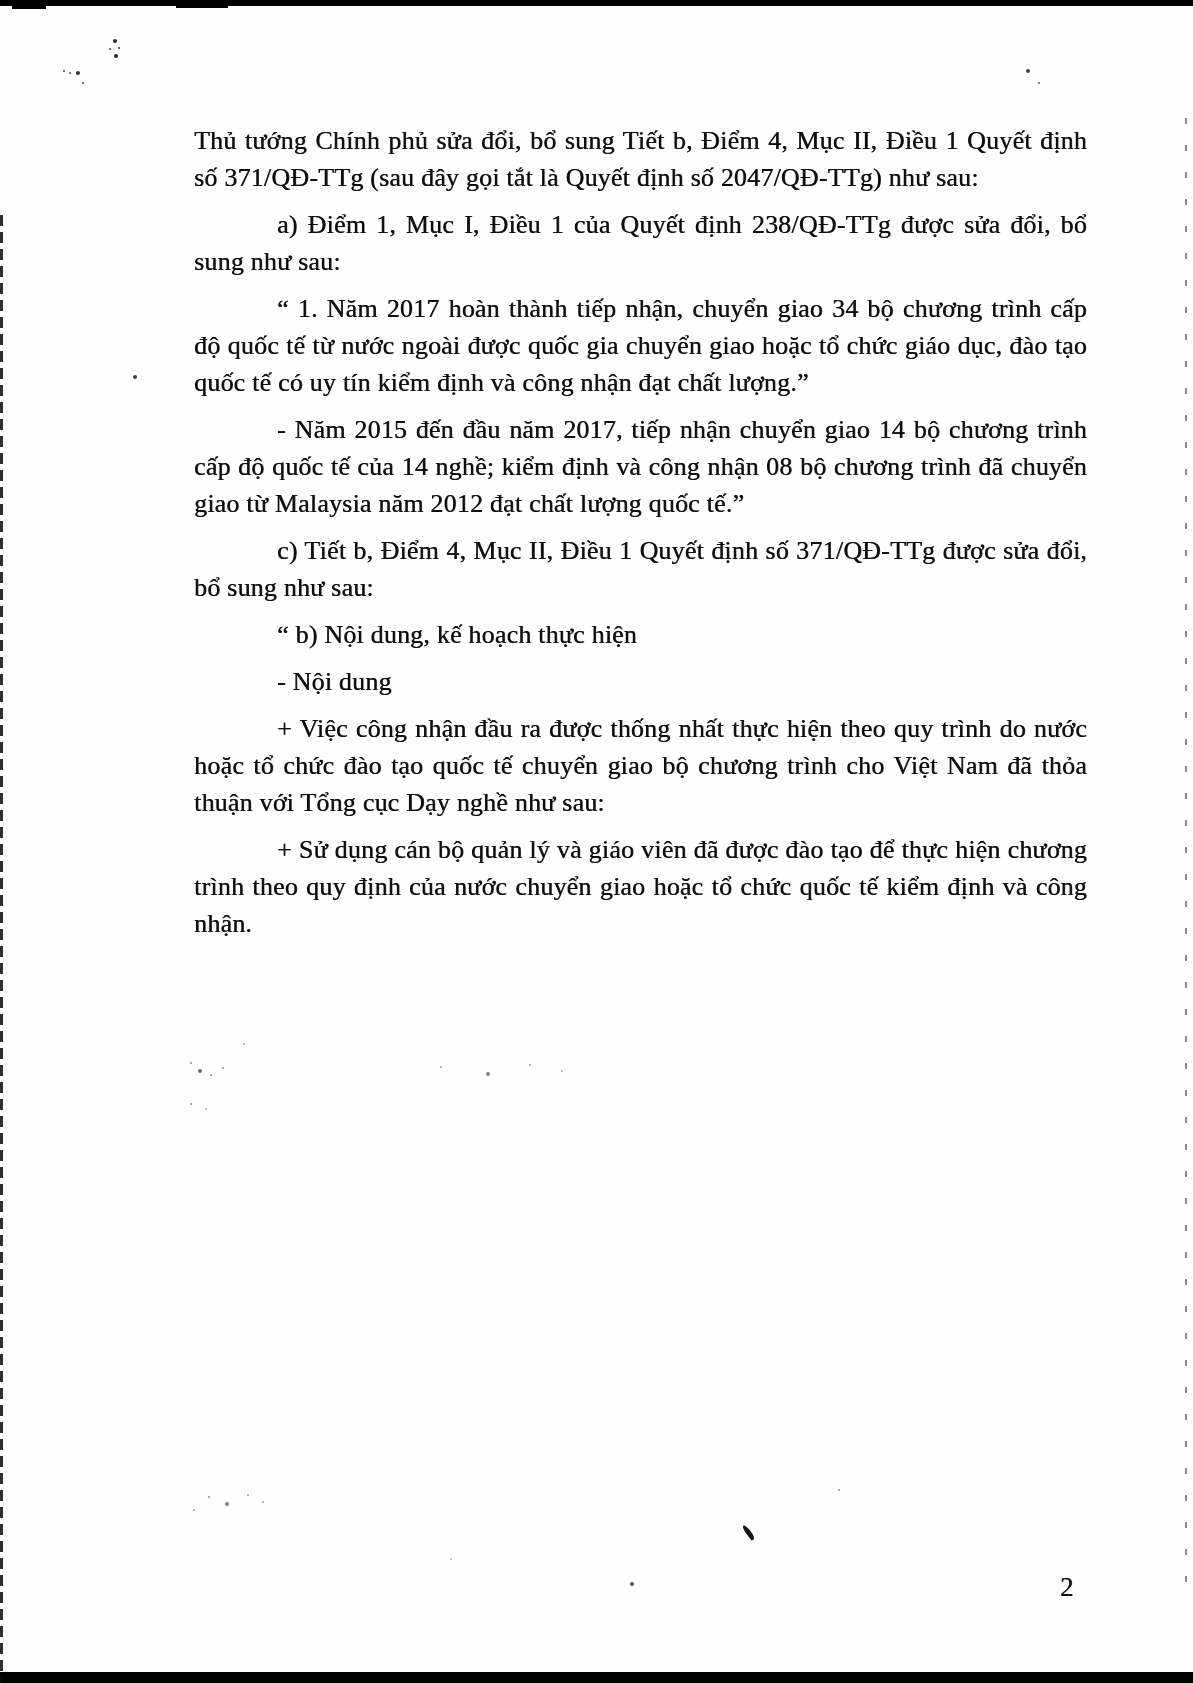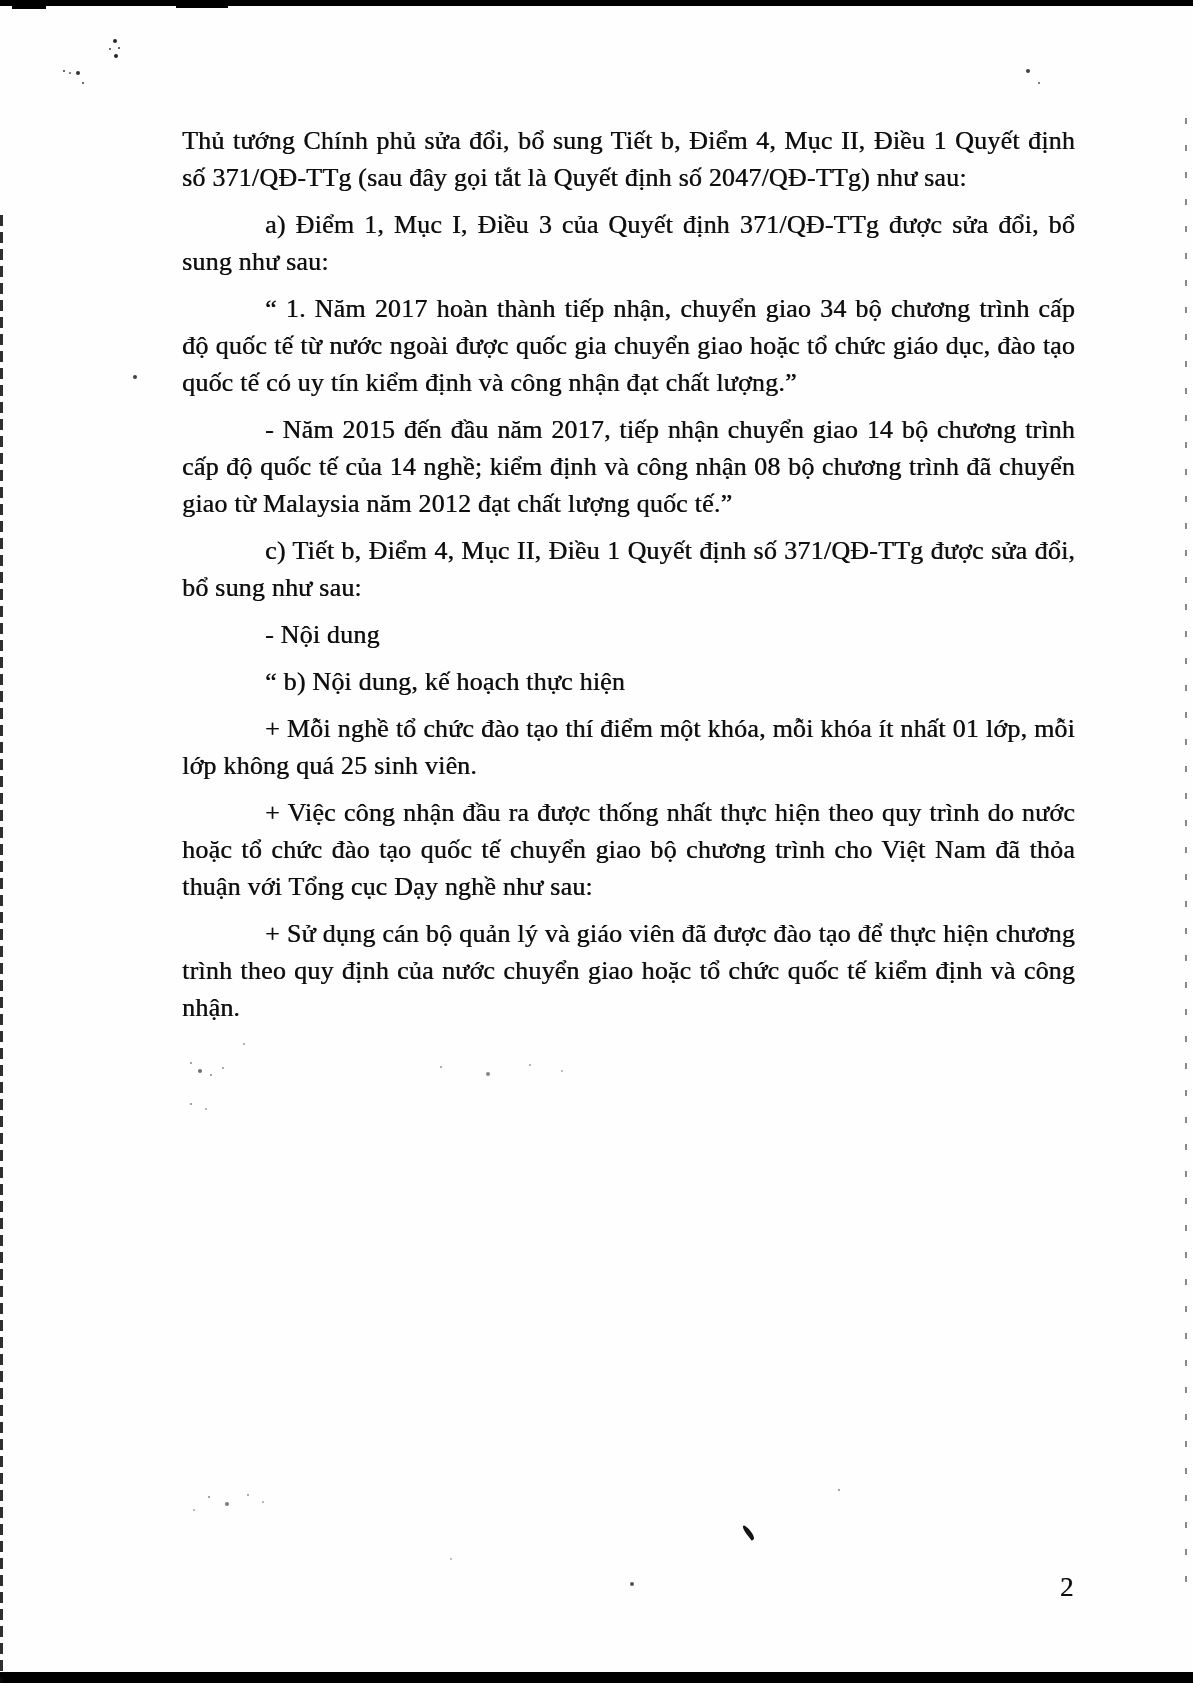--- a/index.html
+++ b/index.html
@@ -35,21 +35,21 @@
   }
   .edge-right {
     position: absolute; left: 1185px; top: 118px; height: 1485px; width: 2px;
     background: repeating-linear-gradient(180deg, #2a2a2a 0 6px, rgba(0,0,0,0) 6px 27px);
     opacity: 0.55;
   }
   
   .doc-body {
     position: absolute;
     top: 122px;
-    left: 182px;
+    left: 194px;
     width: 893px;
     font-size: 26px;
     line-height: 37px;
     text-align: justify;
     text-shadow: 0.5px 0.3px 0 rgba(10,10,10,0.78);
     letter-spacing: 0.2px;
   }
   .para { margin: 0 0 10px 0; }
   .para.indent { text-indent: 83px; }
   .page-number {
@@ -111,26 +111,25 @@
 
   <div class="edge-top"></div>
   <div class="edge-bottom"></div>
   <div class="edge-left"></div>
   <div class="edge-right"></div>
   <div class="noise"></div>
   <div class="pen-mark"></div>
 
   <main class="doc-body">
     <p class="para">Thủ tướng Chính phủ sửa đổi, bổ sung Tiết b, Điểm 4, Mục II, Điều 1 Quyết định số 371/QĐ-TTg (sau đây gọi tắt là Quyết định số 2047/QĐ-TTg) như sau:</p>
-    <p class="para indent">a) Điểm 1, Mục I, Điều 3 của Quyết định 371/QĐ-TTg được sửa đổi, bổ sung như sau:</p>
+    <p class="para indent">a) Điểm 1, Mục I, Điều 1 của Quyết định 238/QĐ-TTg được sửa đổi, bổ sung như sau:</p>
     <p class="para indent">“ 1. Năm 2017 hoàn thành tiếp nhận, chuyển giao 34 bộ chương trình cấp độ quốc tế từ nước ngoài được quốc gia chuyển giao hoặc tổ chức giáo dục, đào tạo quốc tế có uy tín kiểm định và công nhận đạt chất lượng.”</p>
     <p class="para indent">- Năm 2015 đến đầu năm 2017, tiếp nhận chuyển giao 14 bộ chương trình cấp độ quốc tế của 14 nghề; kiểm định và công nhận 08 bộ chương trình đã chuyển giao từ Malaysia năm 2012 đạt chất lượng quốc tế.”</p>
     <p class="para indent">c) Tiết b, Điểm 4, Mục II, Điều 1 Quyết định số 371/QĐ-TTg được sửa đổi, bổ sung như sau:</p>
+    <p class="para indent">“ b) Nội dung, kế hoạch thực hiện</p>
     <p class="para indent">- Nội dung</p>
-    <p class="para indent">“ b) Nội dung, kế hoạch thực hiện</p>
-    <p class="para indent">+ Mỗi nghề tổ chức đào tạo thí điểm một khóa, mỗi khóa ít nhất 01 lớp, mỗi lớp không quá 25 sinh viên.</p>
     <p class="para indent">+ Việc công nhận đầu ra được thống nhất thực hiện theo quy trình do nước hoặc tổ chức đào tạo quốc tế chuyển giao bộ chương trình cho Việt Nam đã thỏa thuận với Tổng cục Dạy nghề như sau:</p>
     <p class="para indent">+ Sử dụng cán bộ quản lý và giáo viên đã được đào tạo để thực hiện chương trình theo quy định của nước chuyển giao hoặc tổ chức quốc tế kiểm định và công nhận.</p>
   </main>
 
   <div class="page-number">2</div>
 
 </div>
 
 </body></html>

